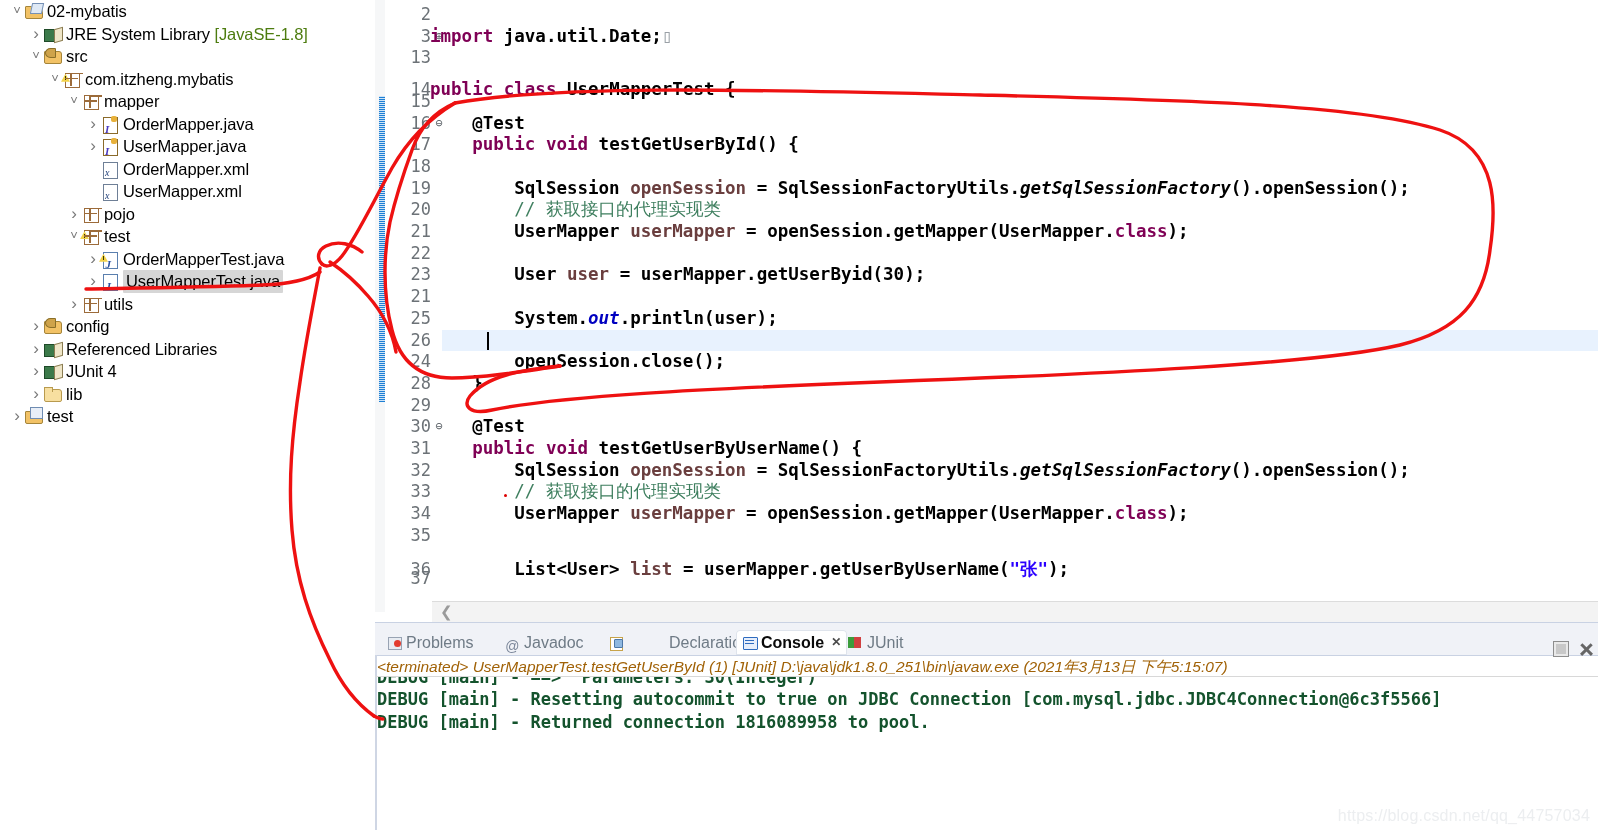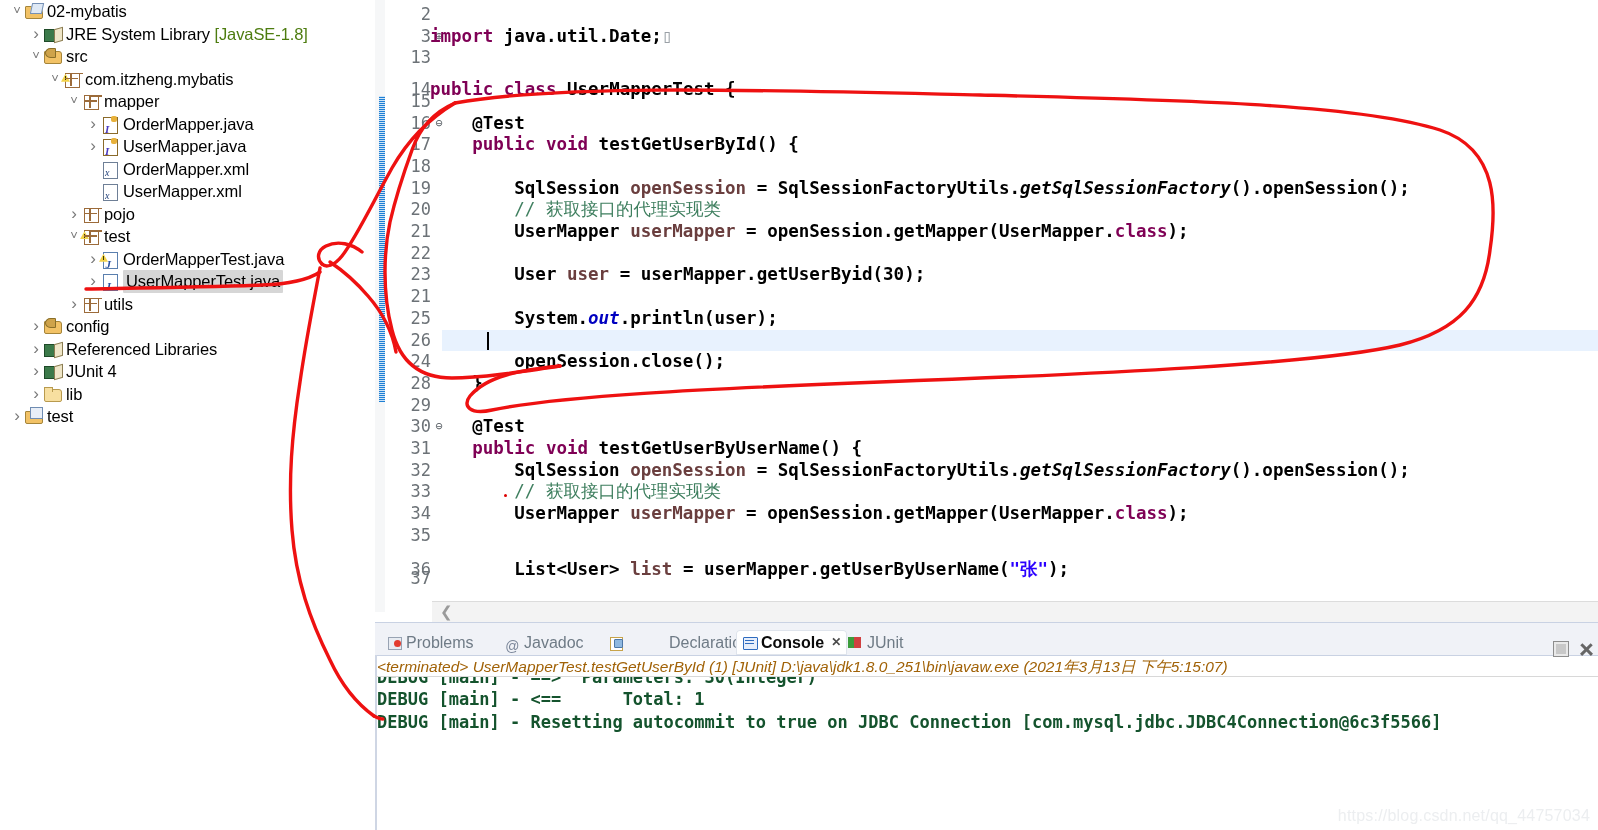--- a/index.html
+++ b/index.html
@@ -392,22 +392,22 @@
         <div class="tool-min"></div>
         <div class="tool-x"></div>
       </div>
     </div>
     <div class="con-leftedge"></div>
     <div class="con-head">&lt;terminated&gt; UserMapperTest.testGetUserById (1) [JUnit] D:\java\jdk1.8.0_251\bin\javaw.exe (2021年3月13日 下午5:15:07)</div>
     <div class="con-sep"></div>
     <div class="con-body">
       <div id="con-lines">
           <div class="con-line" style="margin-top: -11px;">DEBUG [main] - ==&gt;  Parameters: 30(Integer)</div>
-          <div class="con-line">DEBUG [main] - &lt;==      Total: 1</div>
           <div class="con-line">DEBUG [main] - Resetting autocommit to true on JDBC Connection [com.mysql.jdbc.JDBC4Connection@6c3f5566]</div>
+          <div class="con-line">DEBUG [main] - Returned connection 1816089958 to pool.</div>
         </div>
     </div>
     <div class="watermark">https://blog.csdn.net/qq_44757034</div>
   </div>
 
   <svg id="annot" viewBox="0 0 1598 830" xmlns="http://www.w3.org/2000/svg">
     <g fill="none" stroke="#ee1111" stroke-width="3.4" stroke-linecap="round" stroke-linejoin="round">
 
       <path d="M455,103 C560,84 760,90 980,95 C1180,100 1360,104 1440,130
                C1500,150 1496,210 1490,250 C1484,300 1460,330 1400,345

